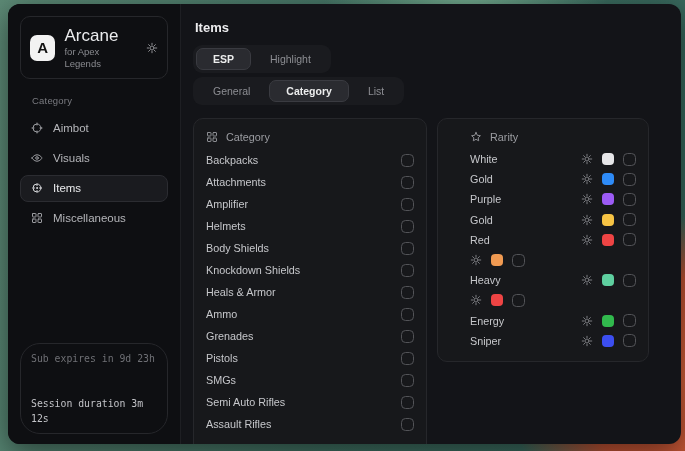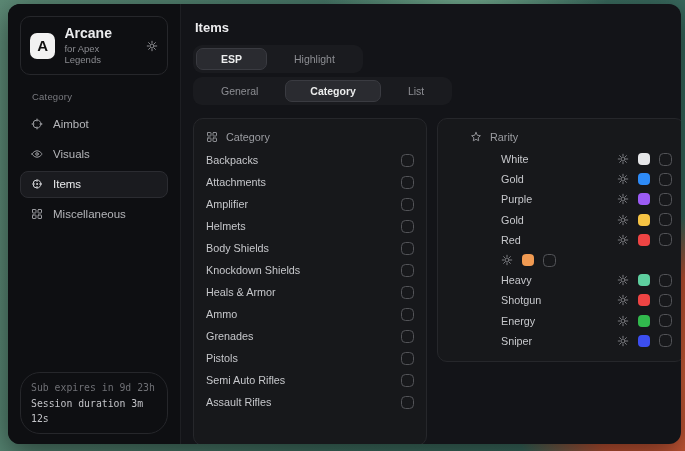--- a/index.html
+++ b/index.html
@@ -14,53 +14,53 @@
   .window{position:absolute;left:8px;top:4px;right:4px;bottom:7px;border-radius:12px;
     background:#131418;display:flex;overflow:hidden;box-shadow:0 8px 30px rgba(0,0,0,.5);}
   
   .sidebar{width:173px;min-width:173px;background:#0e0f12;border-right:1px solid #1e1f23;
     position:relative;padding:12px 12px 0 12px;box-sizing:border-box;}
   .brand{display:flex;align-items:center;gap:9px;border:1px solid #26272b;border-radius:10px;
     padding:8px 9px;}
   .brand-logo{width:26px;height:26px;border-radius:7px;background:#f2f2f2;color:#111;
     font-weight:bold;font-size:15px;display:flex;align-items:center;justify-content:center;}
   .brand-text{display:flex;flex-direction:column;line-height:1.25;}
-  .brand-name{font-size:14px;font-weight:bold;color:#ebecee;}
+  .brand-name{font-size:17px;font-weight:normal;color:#ebecee;}
   .brand-sub{font-size:9.5px;color:#8a8b90;}
   .brand-gear{margin-left:auto;color:#8f9094;display:flex;}
   .section-label{font-size:9.5px;color:#7a7b80;margin:16px 0 7px 12px;letter-spacing:.2px;}
   .nav{display:flex;flex-direction:column;}
   .nav-item{display:flex;align-items:center;gap:10px;height:25px;padding:0 10px;margin:1.5px 0;
     border-radius:8px;border:1px solid transparent;color:#b4b5b9;font-size:11.5px;cursor:default;}
   .nav-item.active{background:#1a1b1f;border-color:#2b2c31;color:#e9eaec;}
   .nav-item .icon{display:flex;color:#9b9ca0;}
   .nav-item.active .icon{color:#d6d7da;}
   .sub-box{position:absolute;left:12px;right:12px;bottom:10px;border:1px solid #26272b;
     border-radius:20px;padding:7px 10px;font-family:"DejaVu Sans Mono",monospace;line-height:1.55;}
   .sub-line1{font-size:9.8px;color:#6f7075;}
-  .sub-line2{font-size:9.8px;color:#c3c4c8;}
+  .sub-line2{font-size:9.8px;color:#c3c4c8;margin-top:29px;}
   
   .main{flex:1;padding:15px 16px 0 12px;box-sizing:border-box;}
   .page-title{font-size:13px;font-weight:bold;color:#ededef;margin:1px 0 0 2px;}
   .seg{display:inline-flex;background:#1a1b1f;border-radius:9px;padding:3px;gap:2px;}
   .seg.m1{margin-top:10px;}
   .seg-wrap2{margin-top:4px;}
-  .seg-item{font-size:10.5px;color:#8d8e93;padding:4px 24px;border-radius:7px;
+  .seg-item{font-size:10.5px;color:#8d8e93;padding:4px 16px;border-radius:7px;
     border:1px solid transparent;cursor:default;white-space:nowrap;}
   .seg-item.active{background:#2a2b30;border-color:#3a3b41;color:#eceded;font-weight:bold;}
   .panels{display:flex;gap:10px;margin-top:13px;align-items:flex-start;}
   .panel{background:#17181b;border:1px solid #26272b;border-radius:10px;
     padding:5px 12px 10px 12px;box-sizing:border-box;}
   .panel.cat{width:234px;}
-  .panel.rar{width:248px;padding-left:32px;}
+  .panel.rar{width:212px;padding-left:32px;}
   .panel-head{display:flex;align-items:center;gap:8px;height:25px;color:#9c9da2;font-size:10.8px;}
   .panel-head .icon{display:flex;color:#8d8e93;}
   .row{display:flex;align-items:center;}
   .cat-row{height:22px;justify-content:space-between;}
-  .rar-row{height:20.2px;gap:9px;margin-left:31px;}
+  .rar-row{height:20.2px;gap:9px;}
   .row-label{font-size:10.8px;color:#c6c7cb;}
   .rar-row .row-label{flex:1;}
   .checkbox{width:13px;height:13px;border:1.4px solid #525357;border-radius:4.5px;
     box-sizing:border-box;background:transparent;}
   .swatch{width:12px;height:12px;border-radius:4px;}
   .gear-btn{display:flex;color:#7c7d82;}
   svg{display:block;}
 </style>
 </head>
 <body>
@@ -196,20 +196,24 @@
               </div>
               <div class="row cat-row">
                 <span class="row-label">Grenades</span>
                 <span class="checkbox" role="checkbox" aria-checked="false"></span>
               </div>
               <div class="row cat-row">
                 <span class="row-label">Pistols</span>
                 <span class="checkbox" role="checkbox" aria-checked="false"></span>
               </div>
               <div class="row cat-row">
+                <span class="row-label">SMGs</span>
+                <span class="checkbox" role="checkbox" aria-checked="false"></span>
+              </div>
+              <div class="row cat-row">
                 <span class="row-label">Semi Auto Rifles</span>
                 <span class="checkbox" role="checkbox" aria-checked="false"></span>
               </div>
               <div class="row cat-row">
                 <span class="row-label">Assault Rifles</span>
                 <span class="checkbox" role="checkbox" aria-checked="false"></span>
               </div>
               <div class="row cat-row"></div>
             </div>
         </div>
@@ -294,21 +298,20 @@
                 <span class="gear-btn">
                   <svg width="12" height="12" viewBox="0 0 24 24" fill="none" stroke="currentColor" stroke-width="2" stroke-linecap="round">
                     <circle cx="12" cy="12" r="4"></circle>
                     <path d="M12 2.5v3M12 18.5v3M2.5 12h3M18.5 12h3M5.3 5.3l2.1 2.1M16.6 16.6l2.1 2.1M18.7 5.3l-2.1 2.1M7.4 16.6l-2.1 2.1"></path>
                   </svg>
                 </span>
                 <span class="swatch" style="background: rgb(94, 207, 159);"></span>
                 <span class="checkbox" role="checkbox" aria-checked="false"></span>
               </div>
               <div class="row rar-row">
-                <span class="row-label">Shotgun</span>
                 <span class="gear-btn">
                   <svg width="12" height="12" viewBox="0 0 24 24" fill="none" stroke="currentColor" stroke-width="2" stroke-linecap="round">
                     <circle cx="12" cy="12" r="4"></circle>
                     <path d="M12 2.5v3M12 18.5v3M2.5 12h3M18.5 12h3M5.3 5.3l2.1 2.1M16.6 16.6l2.1 2.1M18.7 5.3l-2.1 2.1M7.4 16.6l-2.1 2.1"></path>
                   </svg>
                 </span>
                 <span class="swatch" style="background: rgb(238, 68, 68);"></span>
                 <span class="checkbox" role="checkbox" aria-checked="false"></span>
               </div>
               <div class="row rar-row">

